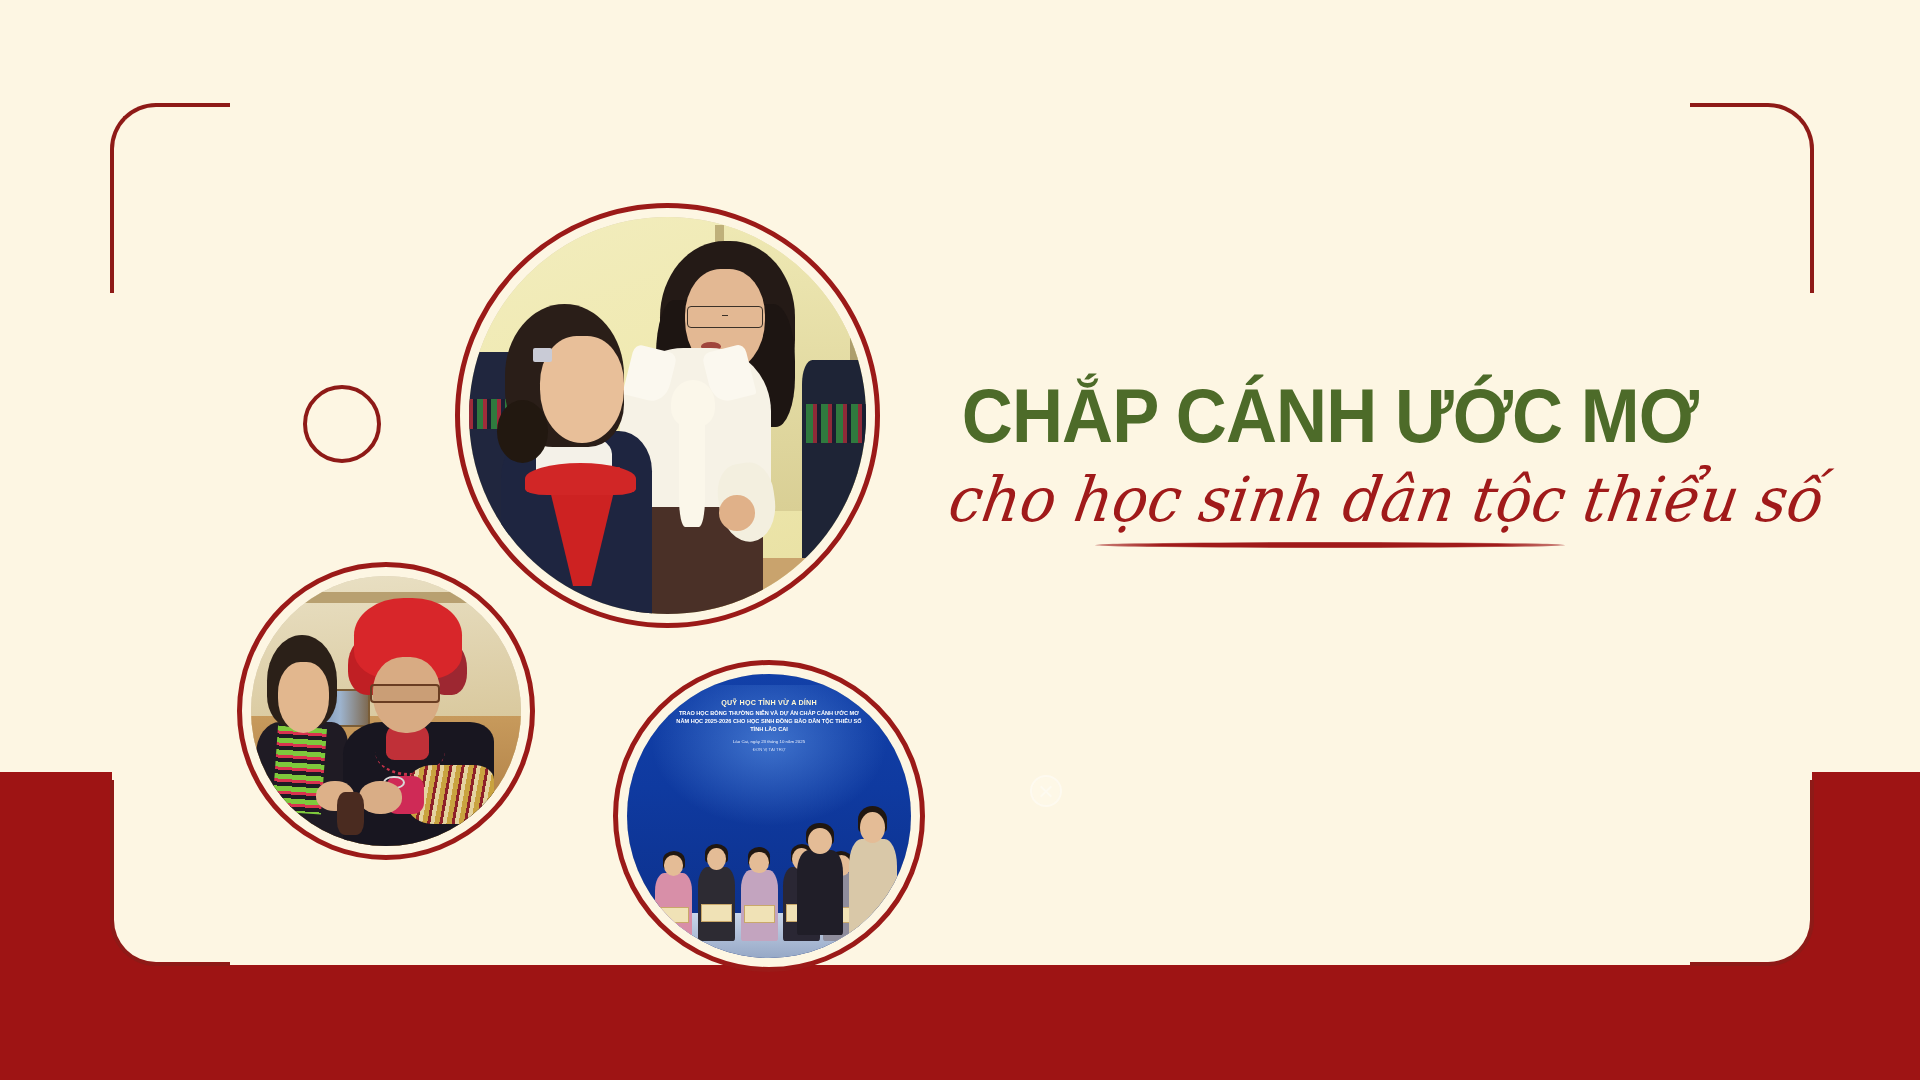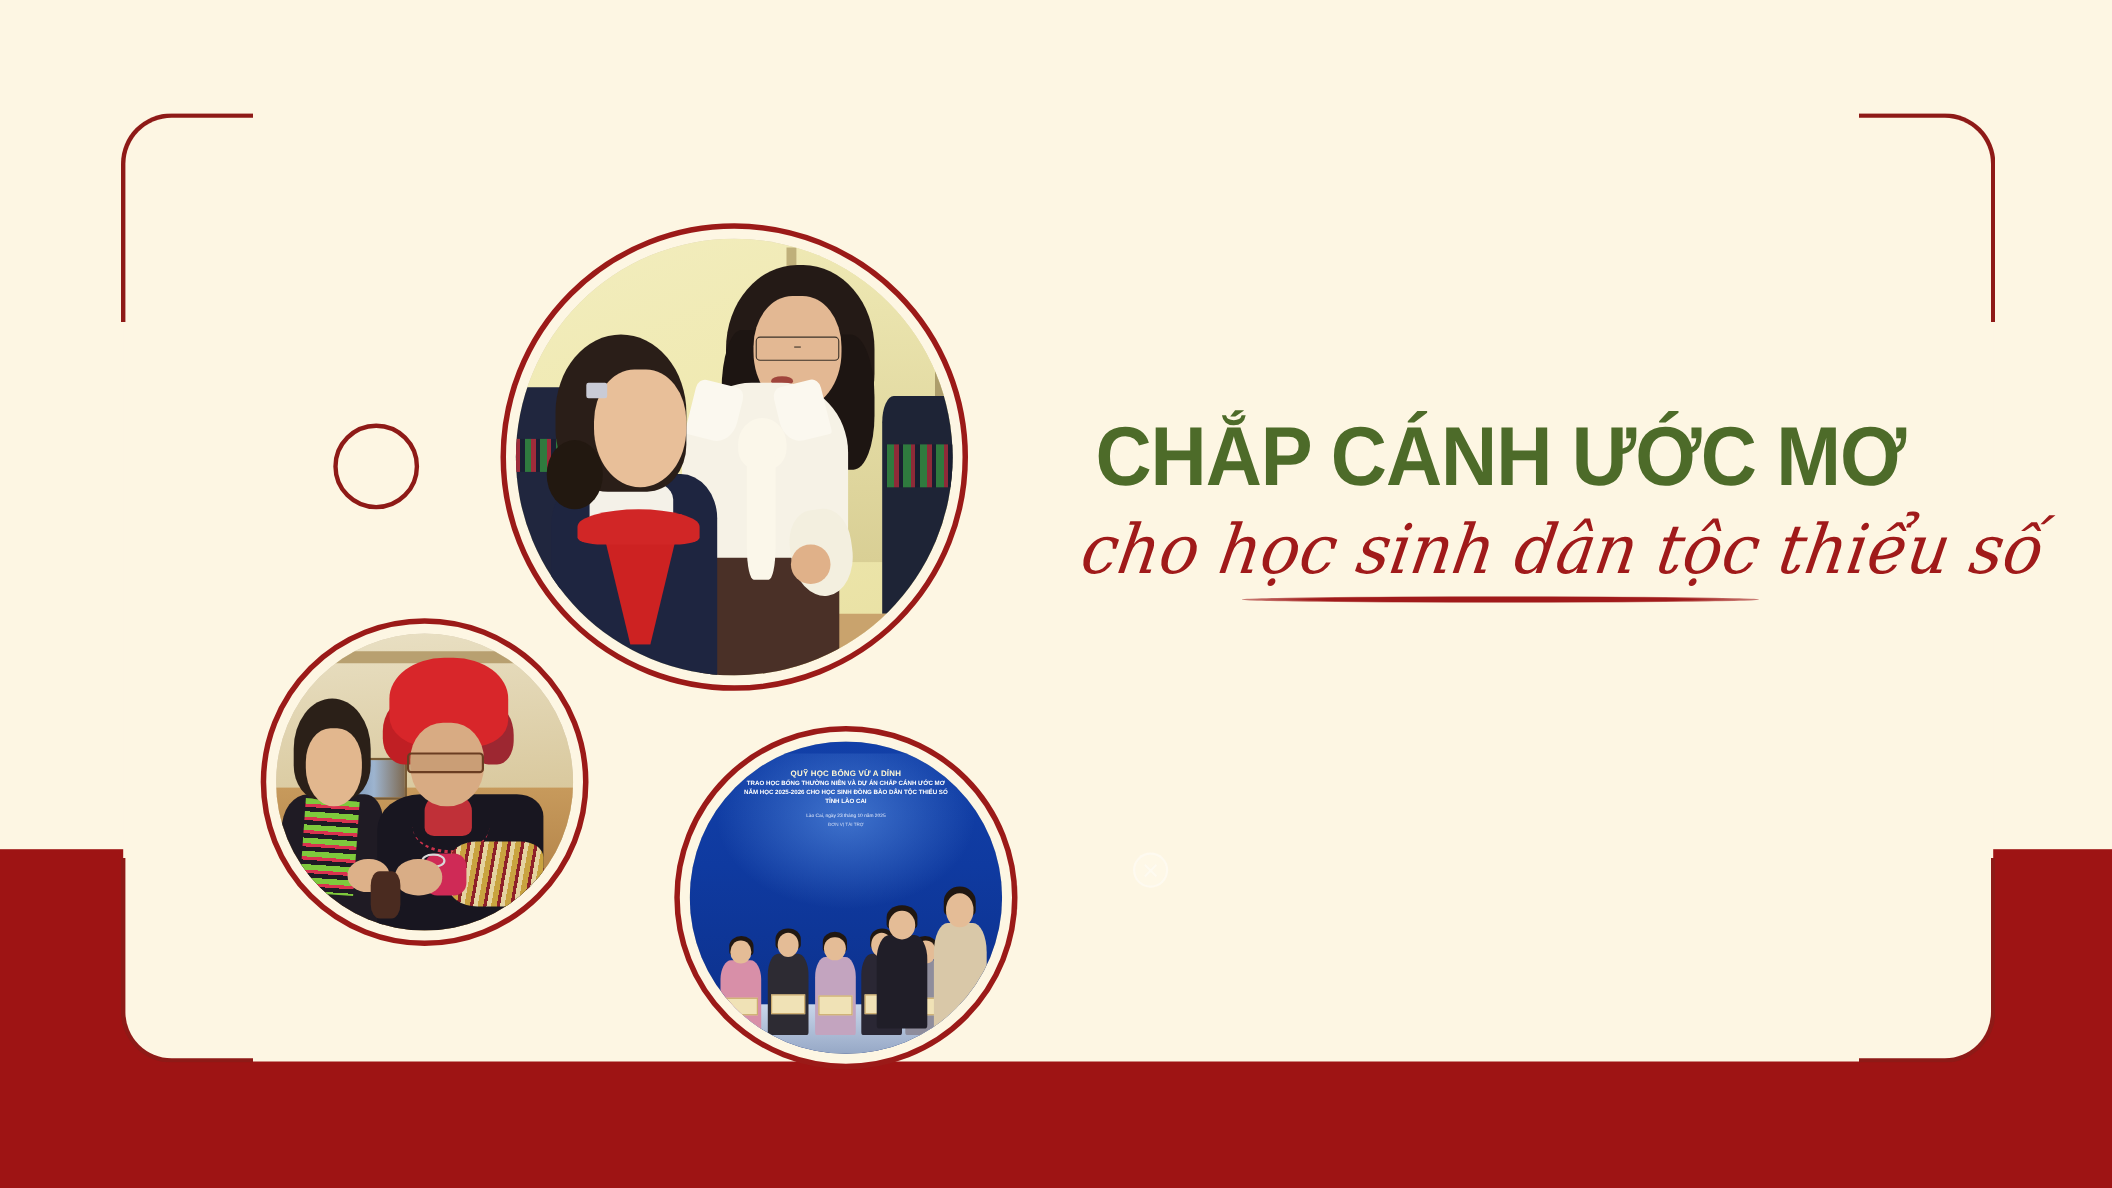--- a/index.html
+++ b/index.html
@@ -235,21 +235,21 @@
   .p3-head { position: absolute; top: -26%; left: 24%; width: 52%; height: 30%;
              background: #e4bc96; border-radius: 50%; }
   .p3-hair { position: absolute; top: -32%; left: 20%; width: 60%; height: 26%;
              background: #201711; border-radius: 50% 50% 20% 20%; }
   .p3-cert { position: absolute; bottom: 26%; left: 8%; width: 84%; height: 24%;
              background: #f0e2b6; border: 1px solid #c9a86a; }
 
   
   .headline {
     position: absolute;
-    left: 964px;
+    left: 930px;
     top: 380px;
     width: 800px;
   }
   .headline h1 {
     font-family: "Liberation Sans", sans-serif;
     font-size: 76px;
     line-height: 0.96;
     font-weight: bold;
     color: #4d6b29;
     letter-spacing: -1px;
@@ -386,21 +386,21 @@
     </div>
   </div>
 
   <div class="photo-ring photo-bottom">
     <div class="inner">
       <div class="scene">
         <div class="p3-bg"></div>
         <div class="p3-glow"></div>
         <div class="p3-banner">
           <div class="t0">TỔ CHỨC</div>
-          <div class="t1">QUỸ HỌC BỔNG VỪ A DÍNH</div>
+          <div class="t1">QUỸ HỌC TỈNH VỪ A DÍNH</div>
           <div class="t2">TRAO HỌC BỔNG THƯỜNG NIÊN VÀ DỰ ÁN CHẮP CÁNH ƯỚC MƠ</div>
           <div class="t3">NĂM HỌC 2025-2026 CHO HỌC SINH ĐỒNG BÀO DÂN TỘC THIỂU SỐ</div>
           <div class="t4">TỈNH LÀO CAI</div>
           <div class="t5">Lào Cai, ngày 23 tháng 10 năm 2025</div>
           <div class="t6">ĐƠN VỊ TÀI TRỢ</div>
         </div>
         <div class="p3-floor"></div>
 
         <div class="p3-kid" style="left:10%;width:13%;height:24%;background:#d88fa8;">
           <div class="p3-hair"></div>

